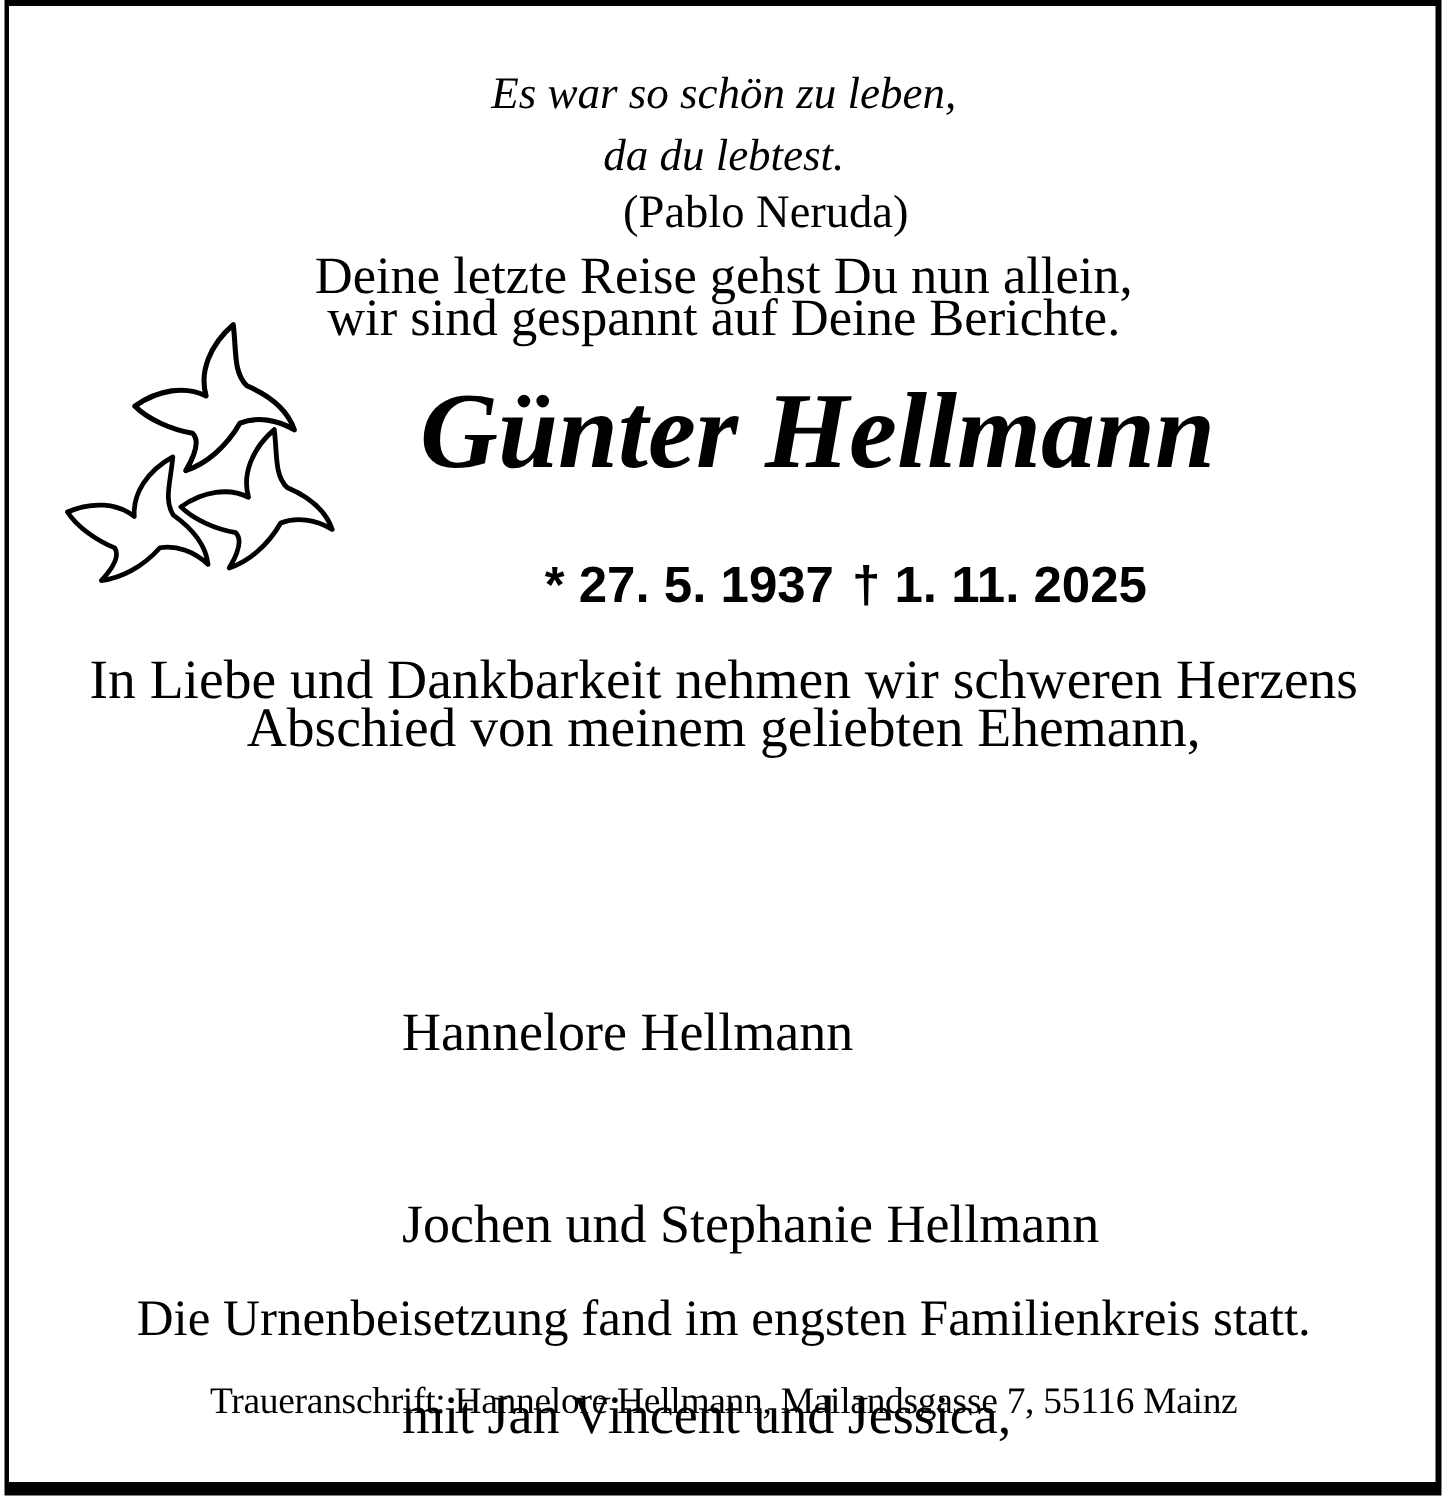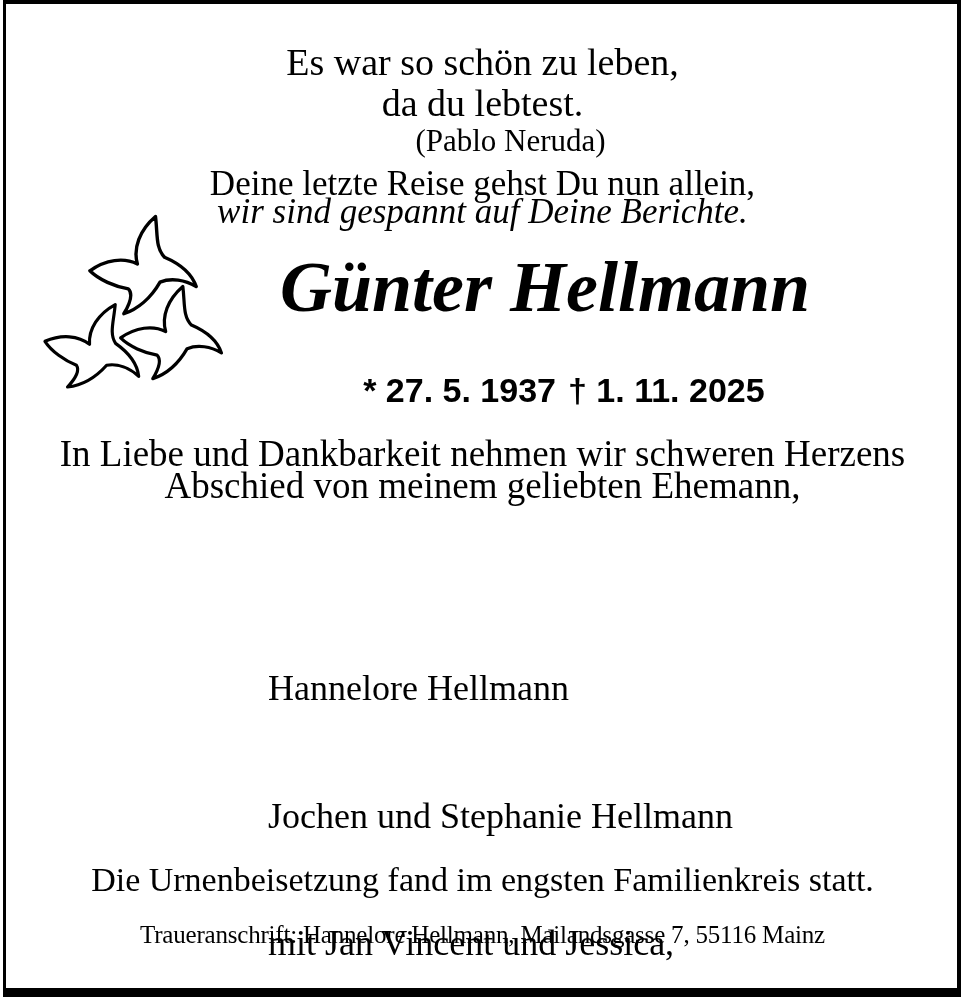--- a/index.html
+++ b/index.html
@@ -28,37 +28,38 @@
     border-left-width: 3px;
   }
   .tblock {
     position: absolute;
     left: 0;
     width: 965px;
     text-align: center;
     white-space: pre;
   }
   .quote-line {
-    font-size: 38px;
+    font-style: italic;
+    font-size: 30px;
     line-height: 41px;
   }
   .quote1 { top: 42px; }
   .quote2 { top: 83px; }
   .attribution {
     top: 126px;
     font-size: 31px;
     line-height: 30px;
     padding-left: 28px;
   }
   .intro-line {
     font-size: 35px;
     line-height: 41px;
   }
   .intro1 { top: 163px; }
-  .intro2 { top: 191px; font-style: italic; }
+  .intro2 { top: 191px; }
 
   .birds {
     position: absolute;
     left: 36px;
     top: 210px;
     width: 195px;
     height: 195px;
   }
   .birds path, .birds use {
     fill: #ffffff;

